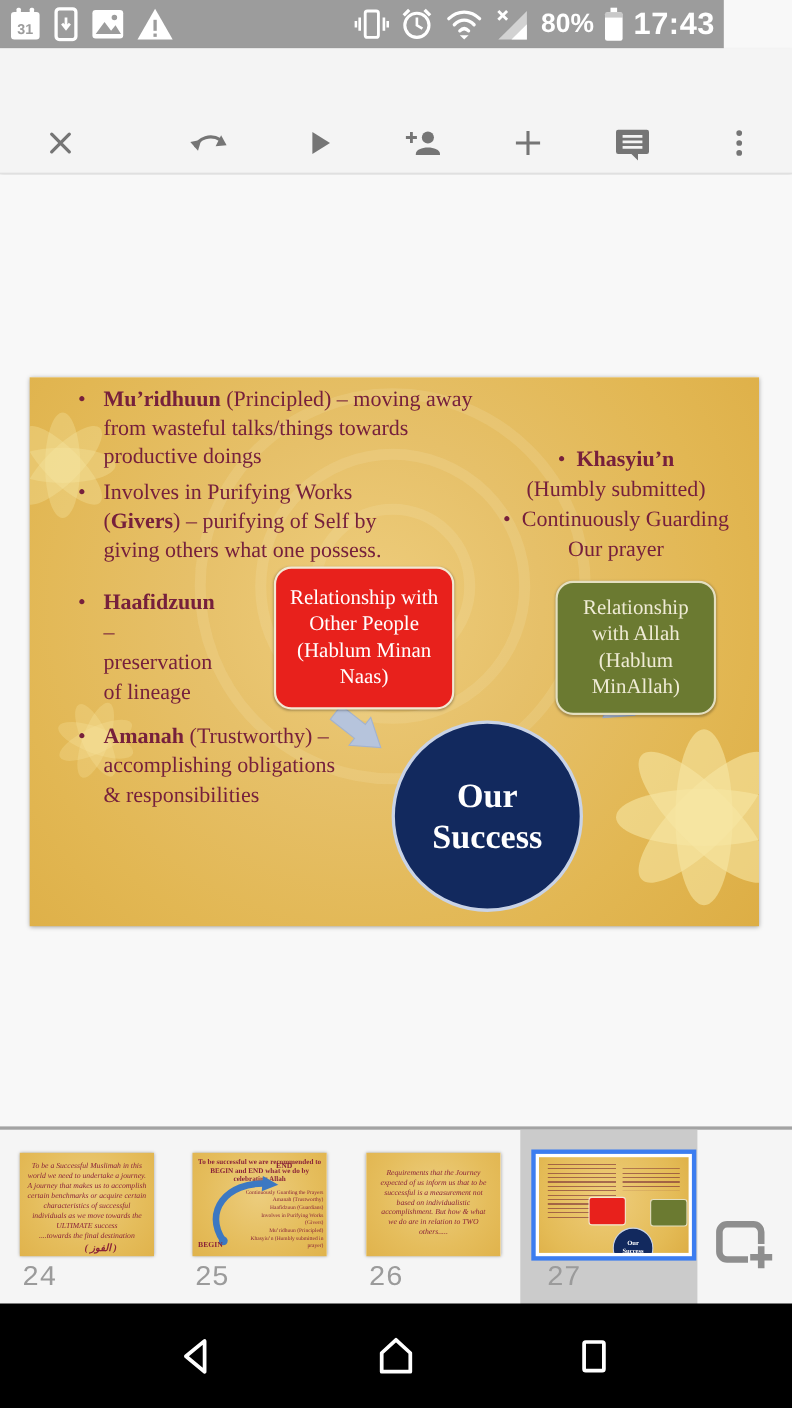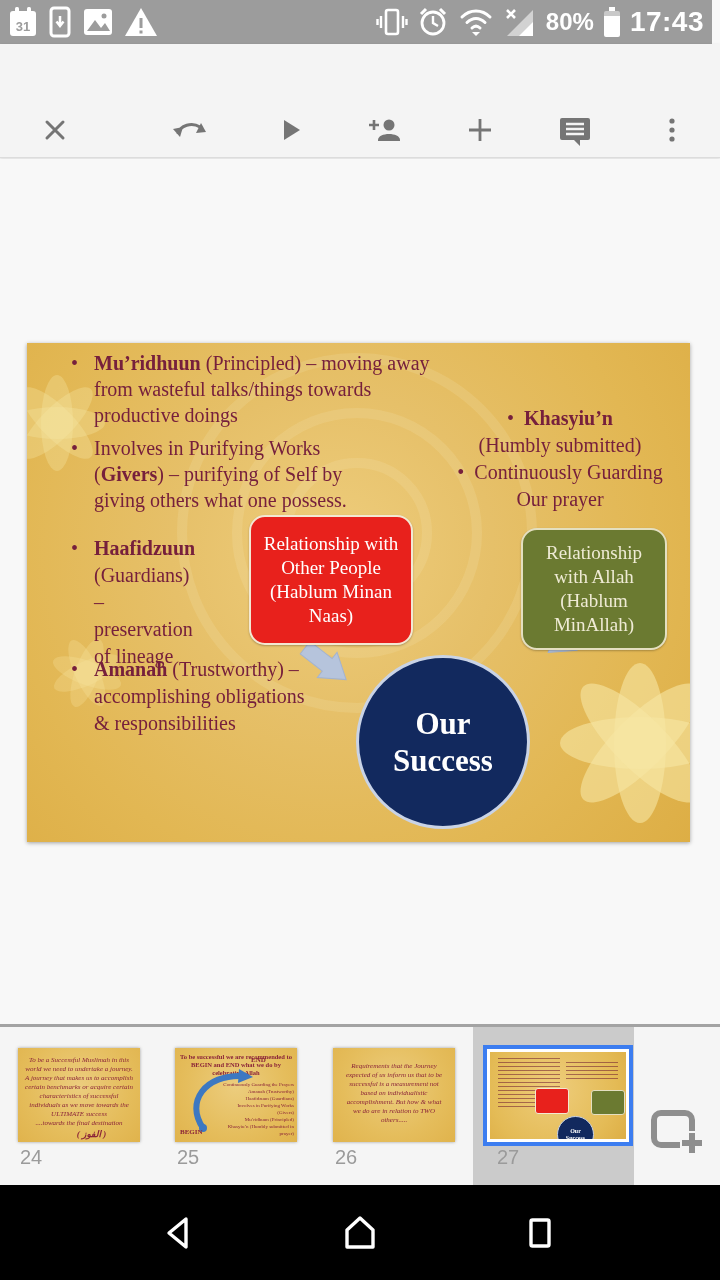--- a/index.html
+++ b/index.html
@@ -1,21 +1,21 @@
 <!DOCTYPE html>
 <html><head>
 <meta charset="utf-8">
 <style>
   * { margin:0; padding:0; box-sizing:border-box; }
   html,body { width:720px; height:1280px; }
   body { font-family:"Liberation Sans", sans-serif; background:#000; }
   .screen { position:relative; width:720px; height:1280px; background:#f8f8f8; overflow:hidden; }
 
   
-  .status-bar { position:absolute; left:0; top:0; width:712px; height:44px; background:#9c9c9c;
+  .status-bar { position:absolute; left:0; top:0; width:658px; height:44px; background:#9c9c9c;
     display:flex; align-items:center; justify-content:space-between; padding:0 8px; }
   .sb-left, .sb-right { display:flex; align-items:center; gap:9px; }
   .sb-time { color:#fff; font-size:28px; font-weight:bold; letter-spacing:0.5px; }
   .sb-batt-pct { color:#fff; font-size:24px; font-weight:bold; }
   .sb-ico { display:block; }
   .cal-num { font-size:13px; font-weight:bold; fill:#9c9c9c; }
 
   
   .toolbar { position:absolute; left:0; top:44px; width:720px; height:114px; background:#f4f4f4;
     border-bottom:1px solid #dcdcdc; box-shadow:0 1px 3px rgba(0,0,0,0.12); }
@@ -38,34 +38,34 @@
   .list-top { left:40px; top:7px; width:400px; }
   .gap { height:7px; }
   .right-col { left:392px; top:62px; width:282px; text-align:center; line-height:27px; }
   .haafid { left:40px; top:192px; width:220px; line-height:27px; }
   .amanah { left:40px; top:313px; width:330px; line-height:27px; }
 
   .shape-box { position:absolute; border-radius:16px; display:flex; align-items:center; justify-content:center;
     text-align:center; font-weight:normal; font-size:19px; line-height:24px; padding:8px 10px; }
   .red-box { left:222px; top:172px; width:164px; height:130px; background:#e8211c; color:#ffffff;
     border:2px solid #f3e8d2; box-shadow:0 1px 2px rgba(0,0,0,0.25); }
-  .green-box { left:494px; top:185px; width:146px; height:122px; background:#6b7a31; color:#efebd5;
+  .green-box { left:478px; top:185px; width:146px; height:122px; background:#6b7a31; color:#efebd5;
     border:2px solid #e4dfc0; box-shadow:0 1px 2px rgba(0,0,0,0.25); }
   .success-circle { position:absolute; left:329px; top:312px; width:174px; height:174px; border-radius:50%;
     background:#12295e; border:3px solid #c9d3e6; display:flex; flex-direction:column; align-items:center;
     justify-content:center; color:#fff; font-weight:bold; font-size:31px; line-height:37px; text-align:center; }
 
   
   .filmstrip { position:absolute; left:0; top:1024px; width:720px; height:161px; background:#f5f5f5;
     border-top:3px solid #a3a3a3; }
   .sel-cell { position:absolute; left:473px; top:0; width:161px; height:161px; background:#cbcbcb; }
   .thumb { position:absolute; top:21px; width:122px; height:94px; overflow:hidden;
     background:radial-gradient(circle at 50% 40%, #eccd7e 0%, #e5bd5c 60%, #e0b34c 100%);
     box-shadow:0 0 3px rgba(0,0,0,0.35); font-family:"Liberation Serif", serif; }
-  .thumb-num { position:absolute; top:119px; font-size:20px; color:#9b9b9b; }
+  .thumb-num { position:absolute; top:119px; font-size:26px; color:#9b9b9b;font-family:Liberation Mono, monospace; }
   .t-cap { font-style:italic; color:#8a2338; text-align:center; }
   .thumb27-frame { position:absolute; left:483px; top:18px; width:150px; height:101px; background:#3c7df0;
     padding:4px; }
   .thumb27-inner { width:142px; height:93px; background:#fff; padding:3px; }
   .mini-slide { position:relative; width:136px; height:87px; overflow:hidden;
     background:radial-gradient(circle at 46% 42%, #eecd7c 0%, #e4bb56 70%, #ddae45 100%); }
   .mini-lines { position:absolute; background-image:repeating-linear-gradient(to bottom, rgba(109,26,47,0.55) 0 1px, transparent 1px 4px); }
   .mini-box { position:absolute; border-radius:3px; }
   .mini-circle { position:absolute; left:67px; top:64px; width:37px; height:37px; border-radius:50%;
     background:#12295e; border:1px solid #c9d3e6; color:#fff; font-weight:bold; font-size:6px; line-height:7px;
@@ -232,21 +232,20 @@
       <div><span>•</span>&nbsp;&nbsp;<span class="b">Khasyiu’n</span></div>
       <div>(Humbly submitted)</div>
       <div><span>•</span>&nbsp;&nbsp;<span>Continuously Guarding</span></div>
       <div>Our prayer</div>
     </div>
 
     <div class="s-text haafid">
       <div class="blt-row">
         <span class="blt">•</span>
         <div class="b">Haafidzuun</div>
-        <div>(Guardians)</div>
         <div>–</div>
         <div>preservation</div>
         <div>of lineage</div>
       </div>
     </div>
 
     <div class="s-text amanah">
       <div class="blt-row">
         <span class="blt">•</span>
         <div><span class="b">Amanah</span><span> (Trustworthy) –</span></div>

